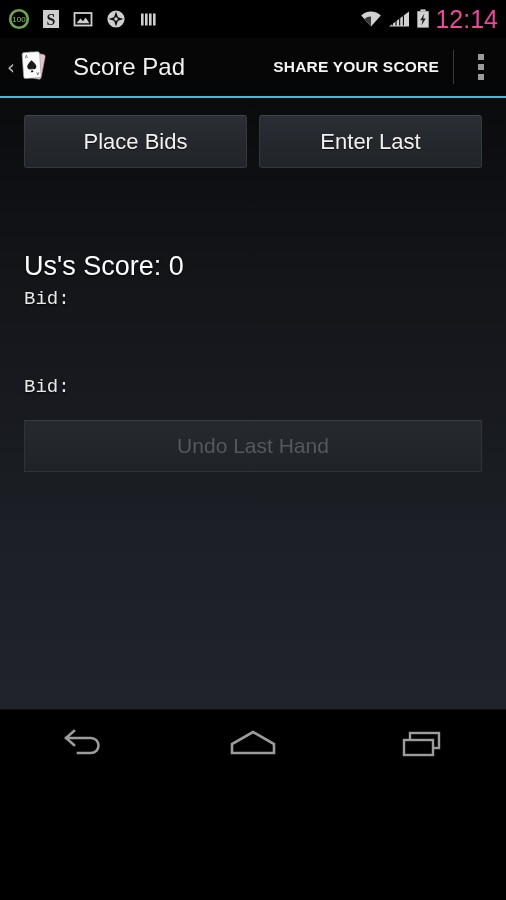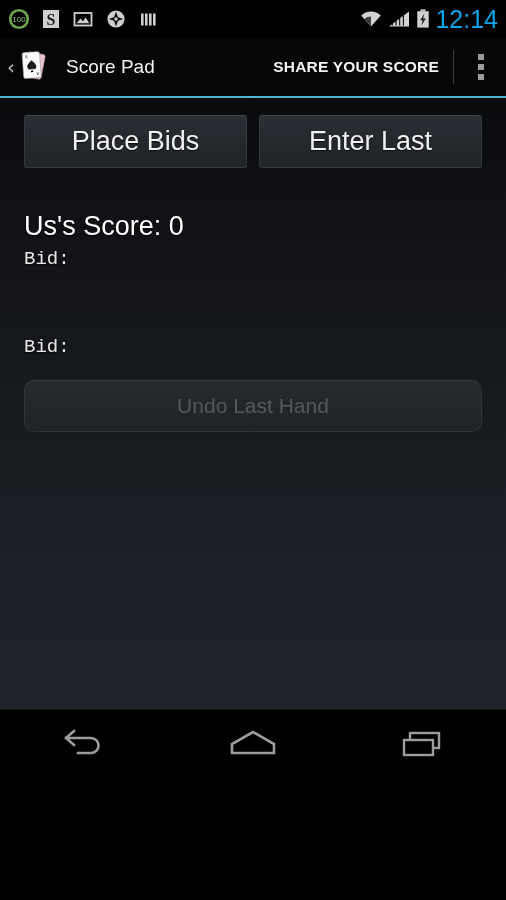--- a/index.html
+++ b/index.html
@@ -42,21 +42,21 @@
   .status-right {
     display: flex;
     align-items: center;
     gap: 4px;
   }
   .sb-icon {
     display: block;
     line-height: 0;
   }
   .clock {
-    color: #0ea5e9;
+    color: #ec4899;
     font-size: 25px;
     letter-spacing: 0px;
     margin-left: 0;
     font-family: "Liberation Sans", sans-serif;
   }
 
   
   .action-bar {
     height: 58px;
     background: #060606;
@@ -80,22 +80,22 @@
     font-family: "DejaVu Sans", sans-serif;
   }
   .app-icon {
     width: 34px;
     height: 38px;
     position: relative;
     flex: 0 0 auto;
   }
   .ab-title {
     color: #f2f2f2;
-    font-size: 19px;
-    margin-left: 13px;
+    font-size: 24px;
+    margin-left: 20px;
     white-space: nowrap;
     font-family: "Liberation Sans", sans-serif;
   }
   .ab-spacer { flex: 1 1 auto; }
   .ab-action {
     color: #f4f4f4;
     font-size: 15.5px;
     font-weight: bold;
     letter-spacing: 0.2px;
     white-space: nowrap;
@@ -150,52 +150,53 @@
     padding-top: 17px;
   }
   .btn {
     flex: 1 1 0;
     height: 53px;
     border-radius: 3px;
     background: linear-gradient(180deg, #2b2f35 0%, #24272c 55%, #212429 100%);
     border: 1px solid #34383f;
     border-top-color: #42464d;
     color: #f1f1f1;
-    font-size: 27px;
+    font-size: 22px;
     display: flex;
     align-items: center;
     justify-content: center;
     box-sizing: border-box;
     font-family: "Liberation Sans", sans-serif;
     text-shadow: 0 1px 1px rgba(0,0,0,0.7);
   }
 
   .score-block { margin-top: 0; }
   .score-line {
     color: #ffffff;
     font-size: 27px;
     font-family: "Liberation Sans", sans-serif;
     text-shadow: 0 1px 2px rgba(0,0,0,0.8);
+    margin-top: 40px;
   }
   .bid-line {
     color: #e8e8e8;
     font-size: 19px;
     font-family: Liberation Mono, monospace;
     text-shadow: 0 1px 2px rgba(0,0,0,0.8);
   }
   .team-us { padding-top: 43px; }
   .team-us .bid-line { padding-top: 6px; }
   .team-them { padding-top: 60px; }
   .team-them .bid-line { padding-top: 6px; }
 
   .wide-btn {
     display: block;
     width: 100%;
     height: 52px;
-    border-radius: 10px;
+    border-radius: 1px;
     box-sizing: border-box;
     display: flex;
     align-items: center;
     justify-content: center;
     font-size: 21px;
     font-family: "Liberation Sans", sans-serif;
   }
   .wide-btn.disabled {
     margin-top: 22px;
     background: linear-gradient(180deg, #26292e 0%, #222529 60%, #1f2226 100%);

